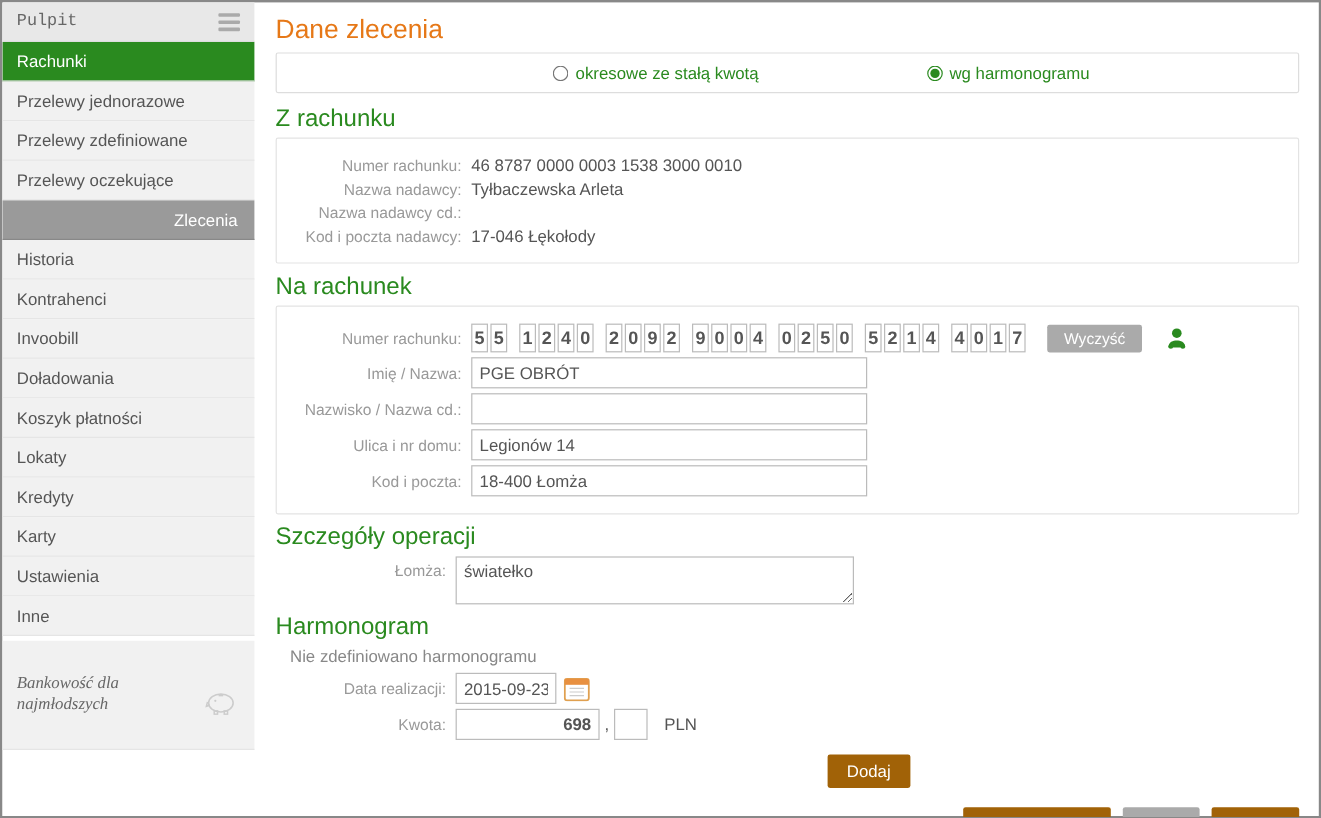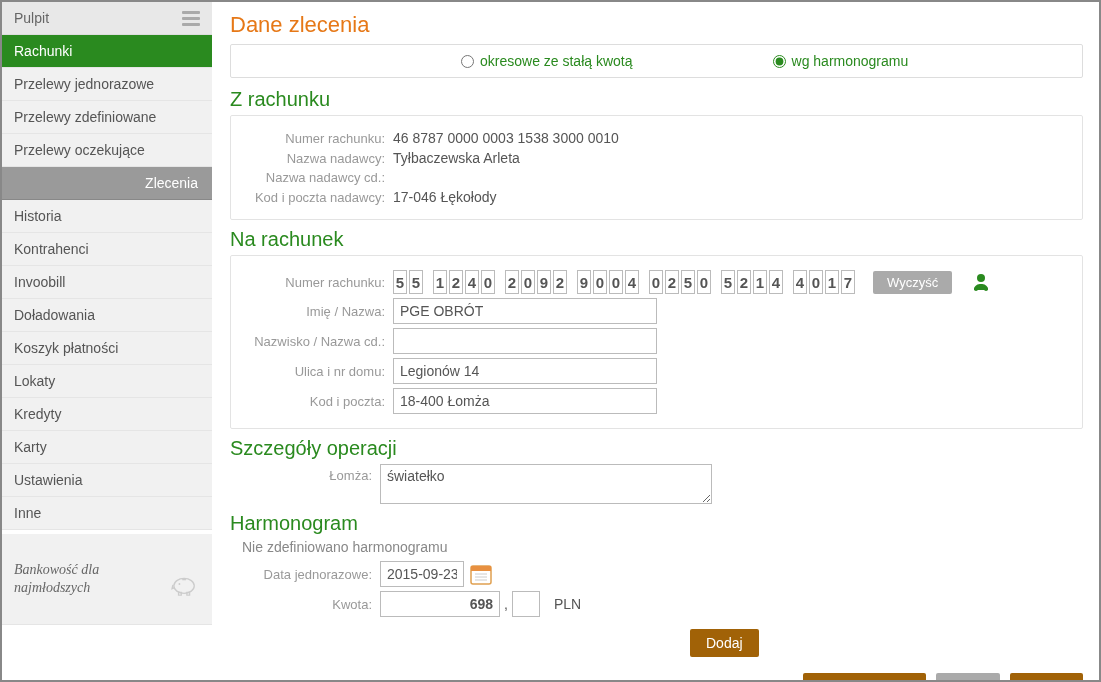--- a/index.html
+++ b/index.html
@@ -1,19 +1,19 @@
 <!DOCTYPE html>
 <html><head>
 <meta charset="utf-8">
 <style>
 * { box-sizing: border-box; margin: 0; padding: 0; }
 body { font-family: "Segoe UI", Arial, sans-serif; font-size: 14px; color: #555; background: #fff; }
 .app { border: 2px solid #888; width: 1101px; height: 682px; display: flex; overflow: hidden; }
 .sidebar { width: 210px; background: #fff; flex-shrink: 0; }
-.sidebar-header { background: #e8e8e8; padding: 8px 12px; display: flex; justify-content: space-between; align-items: center; border-bottom: 1px solid #ddd; }
+.sidebar-header { background: #e8e8e8; padding: 8px 12px; display: flex; justify-content: space-between; align-items: center; border-bottom: 1px solid #ddd; font-family: Liberation Mono, monospace; }
 .sidebar-header .title { color: #666; }
 .hamburger { display: flex; flex-direction: column; gap: 3px; cursor: pointer; }
 .hamburger span { display:block; width: 18px; height: 3px; background: #aaa; border-radius: 1px; }
 .nav-item { padding: 8px 12px; border-bottom: 1px solid #e5e5e5; background: #f1f1f1; color: #555; cursor: pointer; }
 .nav-item.active { background: #2a8a1f; color: #fff; }
 .nav-sub { padding: 8px 14px; background: #9a9a9a; color: #fff; text-align: right; border-bottom: 1px solid #888; cursor: pointer; }
 .promo { padding: 27px 12px; margin-top: 4px; font-family: "Comic Sans MS", cursive; font-style: italic; color: #666; display: flex; align-items: flex-end; justify-content: space-between; background:#f1f1f1; border-bottom:1px solid #e5e5e5;}
 .promo-text { line-height: 1.3; }
 .piggy-icon { width: 30px; height: 26px; }
 .main { flex: 1; padding: 10px 16px 14px 18px; overflow: auto; }
@@ -27,21 +27,21 @@
 .row-label { width: 150px; text-align: right; color: #999; font-size: 13px; padding-right: 8px; }
 .row-value { color: #555; }
 .digit-boxes { display: flex; gap: 2px; }
 .digit-boxes .db { border: 1px solid #bbb; width: 14px; height: 24px; display:flex; align-items:center; justify-content:center; font-size:15px; font-weight:600; background:#fff;}
 .digit-boxes .gap { width: 6px; border:none; background:transparent;}
 .btn-gray { background: #aaa; color: #fff; border: none; padding: 4px 14px; border-radius: 2px; cursor: pointer; font-size: 13px; }
 .btn-green { background: #a16207; color: #fff; border: none; padding: 6px 16px; border-radius: 2px; cursor: pointer; font-size: 14px; }
 .contact-icon { margin-left:14px; }
 input.text, textarea.text { border: 1px solid #bbb; padding: 3px 6px; font-size: 14px; font-family: inherit; color:#555; }
 input.text { height: 26px; }
-input.wfull { width: 264px; }
+input.wfull { width: 330px; }
 textarea.text { width: 332px; height: 40px; resize: both; }
 .date-input { width: 84px; }
 .amount-input { width: 120px; text-align: right; font-weight:600; }
 .amount-dec { width: 28px; }
 .cal-icon { width: 22px; height: 22px; vertical-align: middle; margin-left: 6px; cursor: pointer; }
 .footer-actions { display: flex; justify-content: flex-end; gap: 10px; margin-top: 16px; }
 .schedule-note { color:#888; margin: 4px 0 6px 12px; }
 .center-add { margin: 12px 0 0 0; padding-left: 460px; }
 .row-inline { display:flex; align-items:center; gap:4px; }
 </style>
@@ -192,21 +192,21 @@
 
     <div class="section-title">Szczegóły operacji</div>
     <div class="row" style="align-items:flex-start">
       <div class="row-label" style="padding-top:4px">Łomża:</div>
       <textarea class="text" id="op-title" style="">światełko</textarea>
     </div>
 
     <div class="section-title">Harmonogram</div>
     <div class="schedule-note">Nie zdefiniowano harmonogramu</div>
     <div class="row">
-      <div class="row-label">Data jednorazowe:</div>
+      <div class="row-label">Data realizacji:</div>
       <input class="text date-input" value="2015-09-23" style="">
       <svg class="cal-icon" viewBox="0 0 22 22">
         <rect x="1" y="3" width="20" height="18" rx="2" fill="#fff" stroke="#e0a050" stroke-width="1.5"></rect>
         <rect x="1" y="3" width="20" height="5" fill="#e89040"></rect>
         <line x1="5" y1="11" x2="17" y2="11" stroke="#ccc"></line>
           <line x1="5" y1="14" x2="17" y2="14" stroke="#ccc"></line>
           <line x1="5" y1="17" x2="17" y2="17" stroke="#ccc"></line>
       </svg>
     </div>
     <div class="row">

